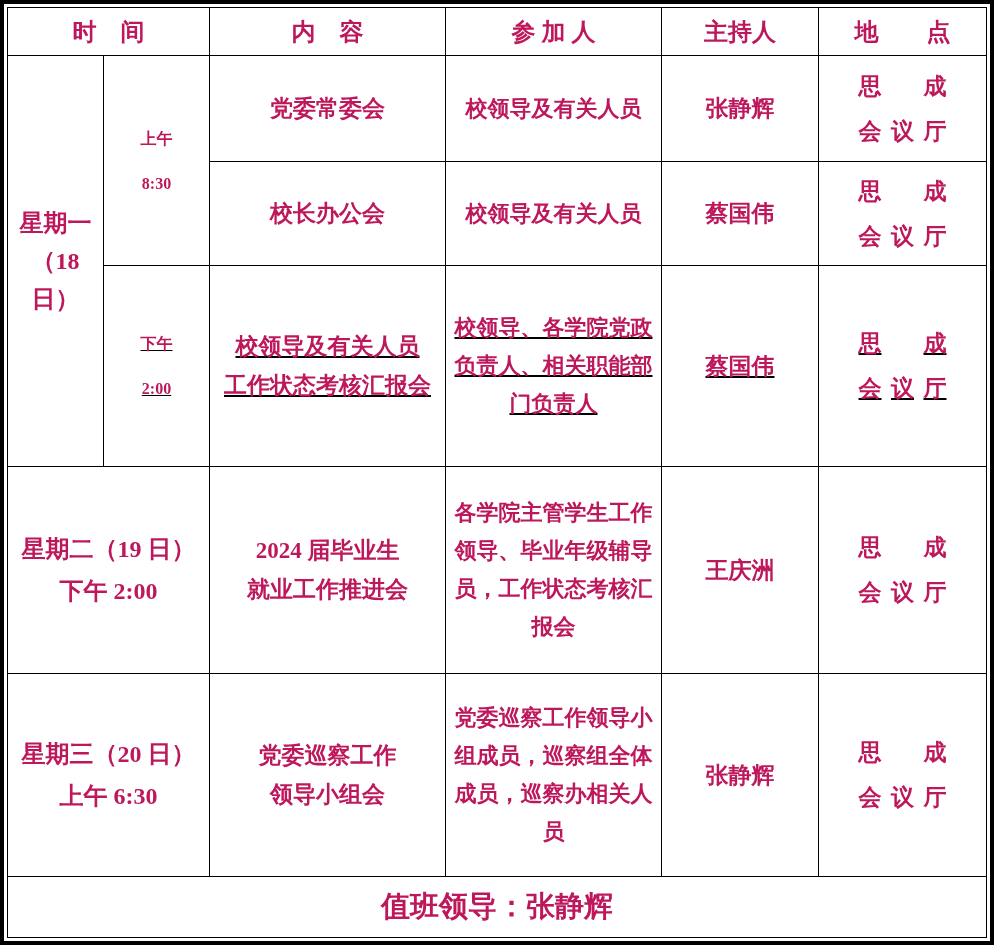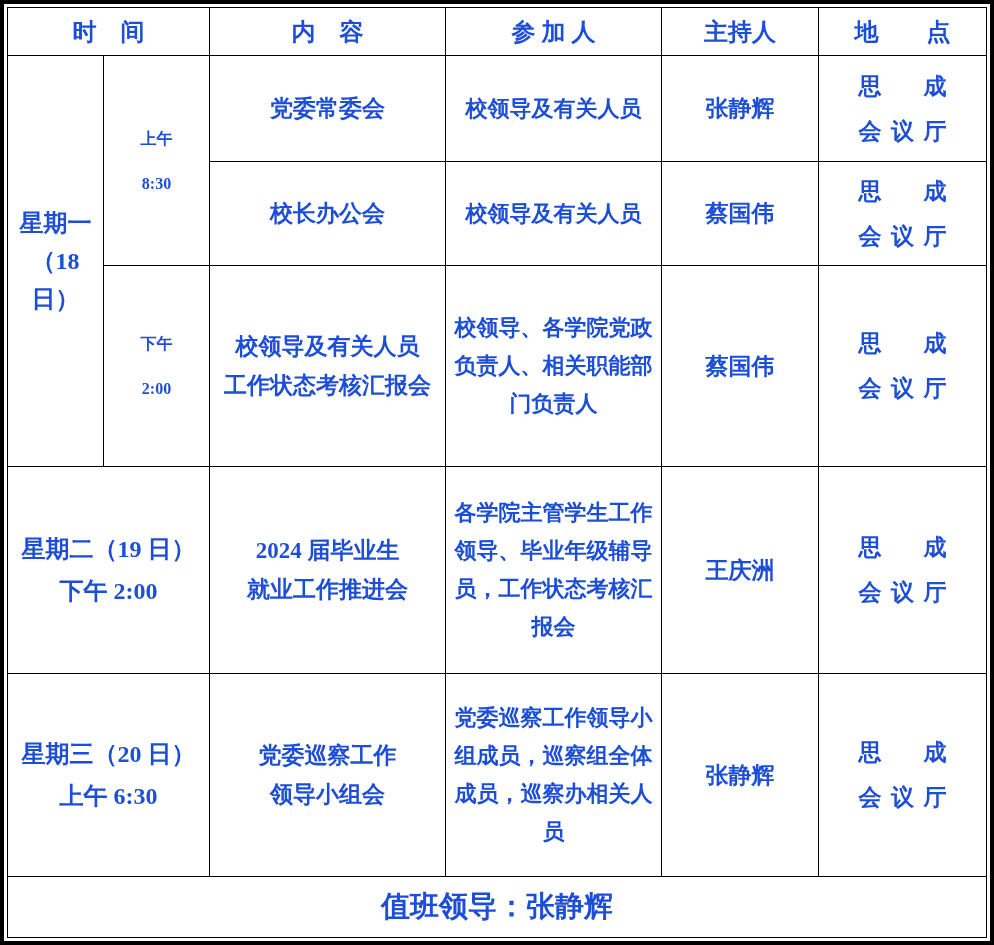--- a/index.html
+++ b/index.html
@@ -21,31 +21,31 @@
   table.sched {
     width: 100%;
     height: 100%;
     border-collapse: collapse;
     table-layout: fixed;
   }
   table.sched td {
     border: 1.5px solid #000;
     font-family: "Liberation Serif", "DejaVu Sans", serif;
     font-weight: bold;
-    color: #1d4ed8;
+    color: #be185d;
     text-align: center;
     vertical-align: middle;
     padding: 0;
     overflow: hidden;
   }
   .hdr       { font-size: 24px; }
   tr.hdr-row { height: 48px; }
   tr.r1 { height: 106px; }
   tr.r2 { height: 104px; }
-  tr.r3 { height: 201px; }
+  tr.r3 { height: 201px; text-decoration: underline; }
   tr.r4 { height: 207px; }
   tr.r5 { height: 203px; }
 
   .day-cell   { font-size: 24px; line-height: 38px; }
   .time-cell  { font-size: 16px; line-height: 45px; }
   .daytime-cell { font-size: 24px; line-height: 42px; }
   .content-cell { font-size: 23px; line-height: 39px; }
   .participants-cell {
     font-size: 22px;
     line-height: 38px;

